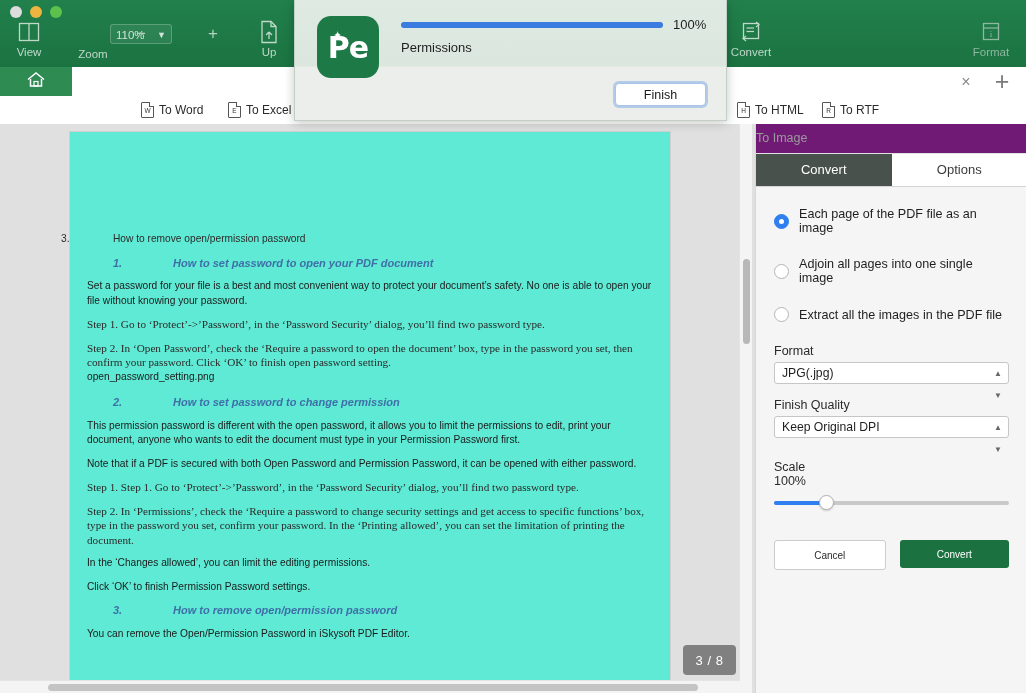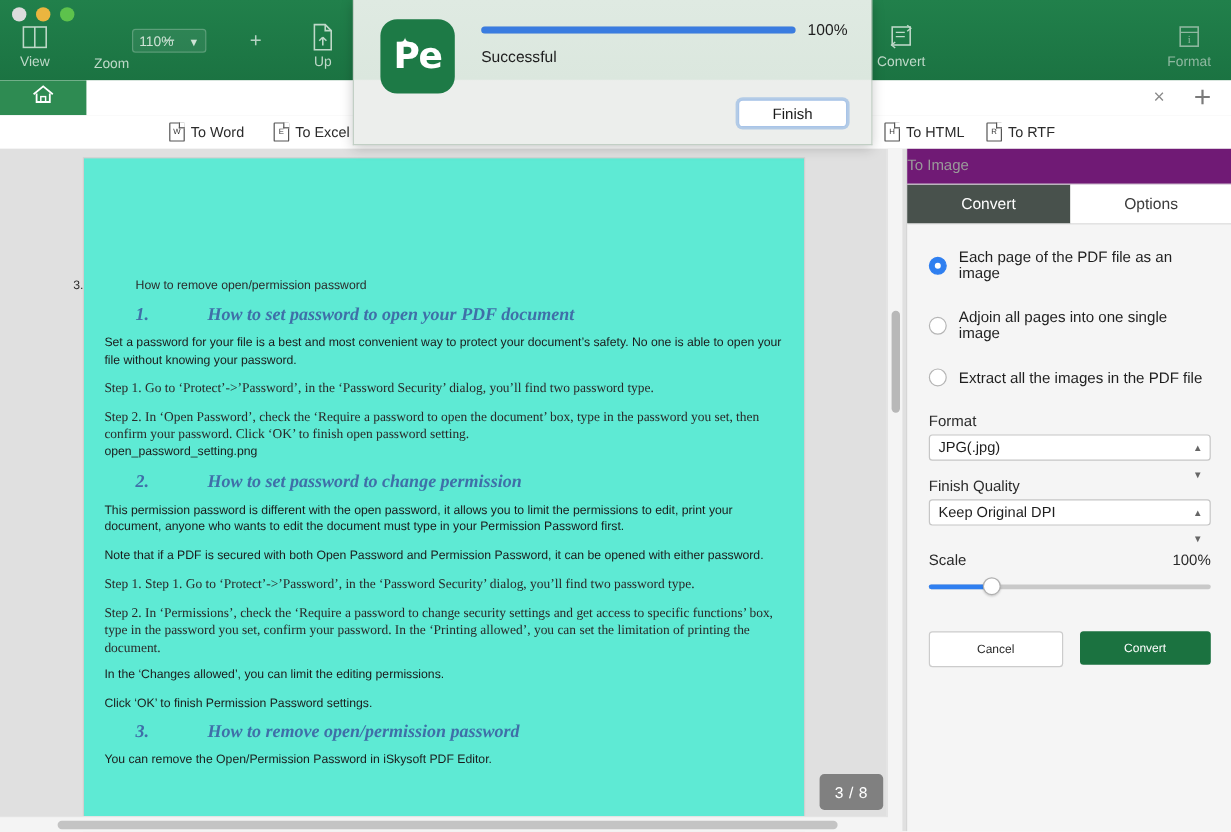--- a/index.html
+++ b/index.html
@@ -170,22 +170,22 @@
     color: #2b2b2b;
     margin: 0 0 13px 0;
     padding-left: 26px;
     text-indent: -26px;
   }
   .h-num .n { display: inline-block; width: 26px; }
   .h-sub {
     color: #3f6fa8;
     font-style: italic;
     font-weight: bold;
-    font-family: Liberation Serif, serif;
-    font-size: 15px;
+    font-family: Liberation Sans, sans-serif;
+    font-size: 11px;
     margin: 0 0 1px 0;
     padding-left: 26px;
   }
   .h-sub .n { display: inline-block; width: 60px; }
   .serif {
     font-family: "Liberation Serif", serif;
     font-size: 11.2px;
     color: #2a2a2a;
     line-height: 14.5px;
   }
@@ -313,20 +313,21 @@
     position: absolute;
     right: 7px; top: 0;
     font-size: 8px; line-height: 22px;
     color: #666; letter-spacing: -1px;
   }
 
   .scale-row {
     display: flex; justify-content: space-between;
     font-size: 12.5px; color: #2a2a2a;
     margin: 22px 0 8px 0;
+    flex-direction: column;
   }
   .slider {
     position: relative;
     height: 14px;
   }
   .slider .track {
     position: absolute; left: 0; top: 5px;
     width: 100%; height: 4px;
     background: #c9c9c9; border-radius: 2px;
   }
@@ -641,17 +642,17 @@
 
   <div class="dialog">
     <div class="dlg-icon">
       <span class="star">✦</span>
       <span>Pe</span>
     </div>
     <div class="dlg-prog-track">
       <div class="dlg-prog-fill"></div>
     </div>
     <div class="dlg-pct">100%</div>
-    <div class="dlg-status">Successful</div>
+    <div class="dlg-status">Permissions</div>
     <div class="dlg-finish">Finish</div>
   </div>
 
 </div>
 
 </body></html>

